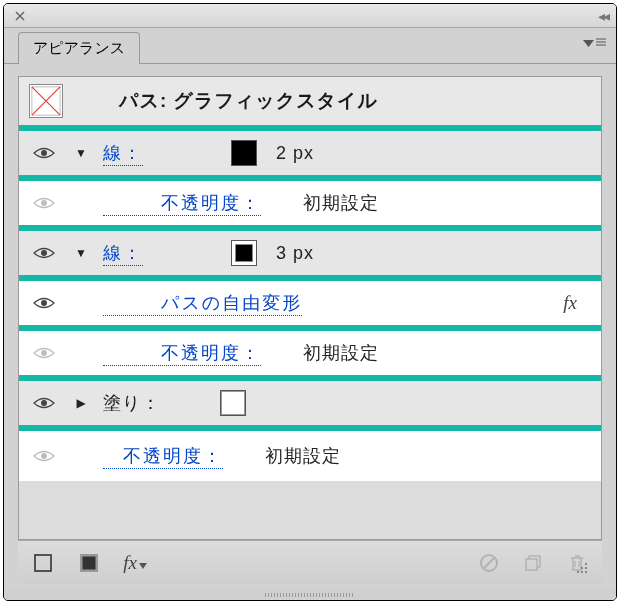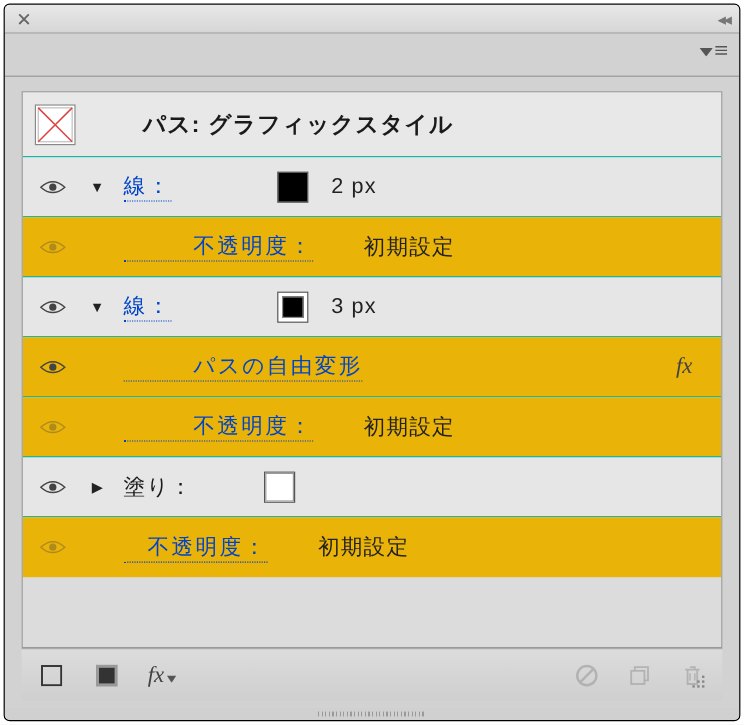--- a/index.html
+++ b/index.html
@@ -76,27 +76,27 @@
   .list {
     border: 1px solid #9a9a9a;
     background: #e6e6e6;
     flex: 1;
     display: flex;
     flex-direction: column;
     overflow: hidden;
   }
   .row {
     height: 50px;
-    border-bottom: 1px solid #14b8a6;
+    border-bottom: 6px solid #14b8a6;
     display: flex;
     align-items: center;
     padding: 0 10px;
     gap: 12px;
   }
-  .row.child { background: #eab308; }
+  .row.child { background: #ffffff; }
   .row.header { background: #e8e8e8; height: 54px; }
   .vis {
     width: 30px;
     display: flex;
     justify-content: center;
     color: #444;
   }
   .vis.dim { opacity: 0.35; }
   .disc {
     width: 20px;
@@ -183,20 +183,21 @@
   <div class="titlebar">
     <div class="tb-x">
       <svg width="12" height="12" viewBox="0 0 12 12">
           <path d="M2 2 L10 10 M10 2 L2 10" stroke="#666" stroke-width="1.5"></path>
         </svg>
     </div>
     <div class="tb-right">◂◂</div>
   </div>
 
   <div class="tabbar">
+    <div class="tab active">アピアランス</div>
     <div class="tab-menu">
       <svg width="11" height="7" viewBox="0 0 11 7">
           <path d="M0 0 L11 0 L5.5 7 Z" fill="#555"></path>
         </svg>
       <svg width="10" height="10" viewBox="0 0 10 10">
           <path d="M0 1h10M0 4h10M0 7h10" stroke="#555" stroke-width="1.2"></path>
         </svg>
     </div>
   </div>
 

